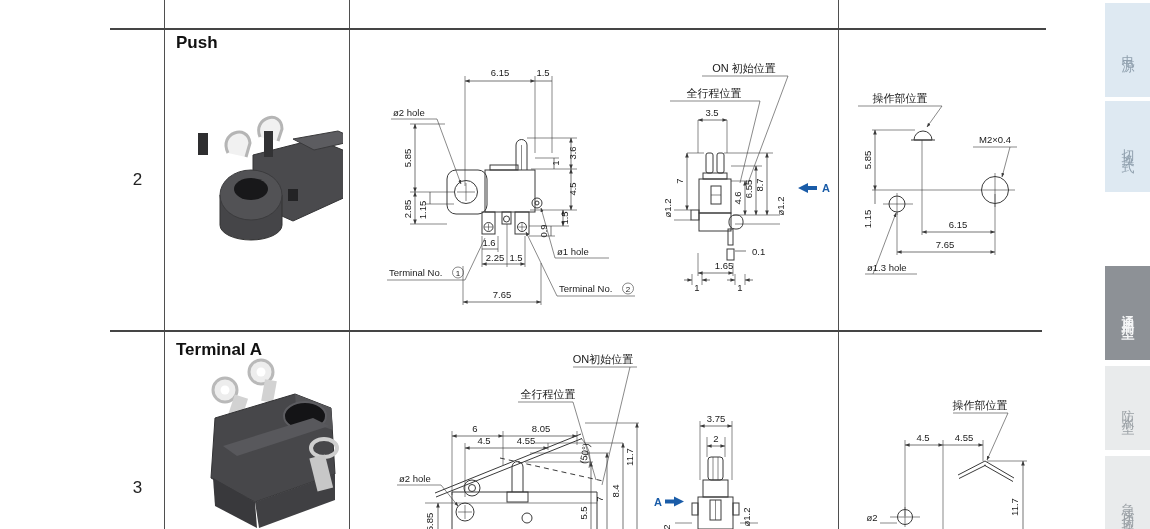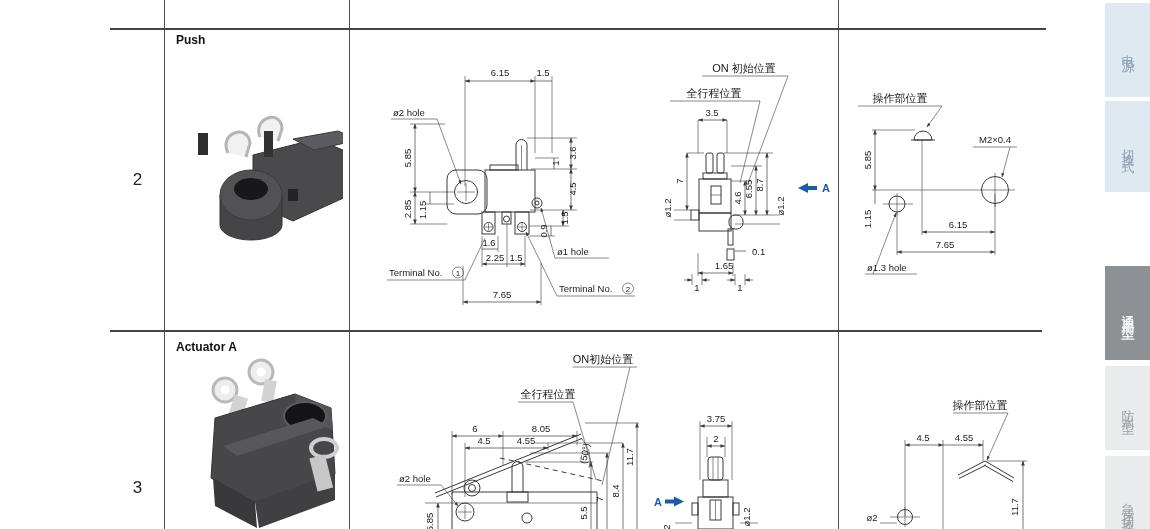--- a/index.html
+++ b/index.html
@@ -1,21 +1,21 @@
 <!DOCTYPE html>
 <html><head>
 <meta charset="utf-8">
 <style>
   html,body{margin:0;padding:0;background:#fff;}
   .page{position:relative;width:1150px;height:529px;background:#ffffff;overflow:hidden;
         font-family:"Liberation Sans","DejaVu Sans",sans-serif;color:#1a1a1a;}
   .vline{position:absolute;top:0;height:529px;width:1px;background:#4f4f4f;}
   .hline{position:absolute;background:#454545;}
   .rownum{position:absolute;left:110px;width:55px;text-align:center;font-size:17px;color:#222;}
-  .typelabel{position:absolute;left:176px;font-size:12px;font-weight:bold;color:#111;}
+  .typelabel{position:absolute;left:176px;font-size:17px;font-weight:bold;color:#111;}
   .panel{position:absolute;}
   svg text{font-family:"Liberation Sans","DejaVu Sans",sans-serif;fill:#1a1a1a;}
   .dim{font-size:9.5px;}
   .sm{font-size:8px;}
   .lbl{font-size:11px;}
   .blue{fill:#1a5ca8;font-weight:bold;font-size:11px;}
   .ln{stroke:#3a3a3a;stroke-width:1;fill:none;}
   .tn{stroke:#3a3a3a;stroke-width:0.6;fill:none;}
   .dm{stroke:#3a3a3a;stroke-width:0.7;fill:none;}
   .dash{stroke:#3a3a3a;stroke-width:1;fill:none;stroke-dasharray:5,4;}
@@ -289,21 +289,21 @@
     <text class="dim" transform="rotate(-90 26 136)" x="26" y="136" text-anchor="middle">1.15</text>
     <text class="dim" x="113" y="145" text-anchor="middle">6.15</text>
     <text class="dim" x="100" y="165" text-anchor="middle">7.65</text>
 
     <line class="tn" x1="20" y1="191" x2="72" y2="191"></line>
     <line class="tn" x1="28" y1="191" x2="51" y2="130" marker-end="url(#ar)"></line>
     <text class="dim" x="22" y="188">ø1.3 hole</text>
   </svg>
 
   <div class="rownum" style="top:478px">3</div>
-  <div class="typelabel" style="top:340px">Actuator A</div>
+  <div class="typelabel" style="top:340px">Terminal A</div>
 
   <svg class="panel" style="left:193px;top:352px" width="148" height="177" viewBox="0 0 148 177">
     <g>
       <circle cx="32" cy="38" r="12" fill="#ededed" stroke="#b9b9b9" stroke-width="3"></circle>
       <circle cx="32" cy="38" r="4.5" fill="#fff"></circle>
       <circle cx="68" cy="20" r="12" fill="#ededed" stroke="#b9b9b9" stroke-width="3"></circle>
       <circle cx="68" cy="20" r="4.5" fill="#fff"></circle>
       <rect x="38" y="44" width="14" height="22" fill="#d2d2d2" transform="rotate(18 45 55)"></rect>
       <rect x="70" y="28" width="12" height="22" fill="#d2d2d2" transform="rotate(10 76 39)"></rect>
     </g>

